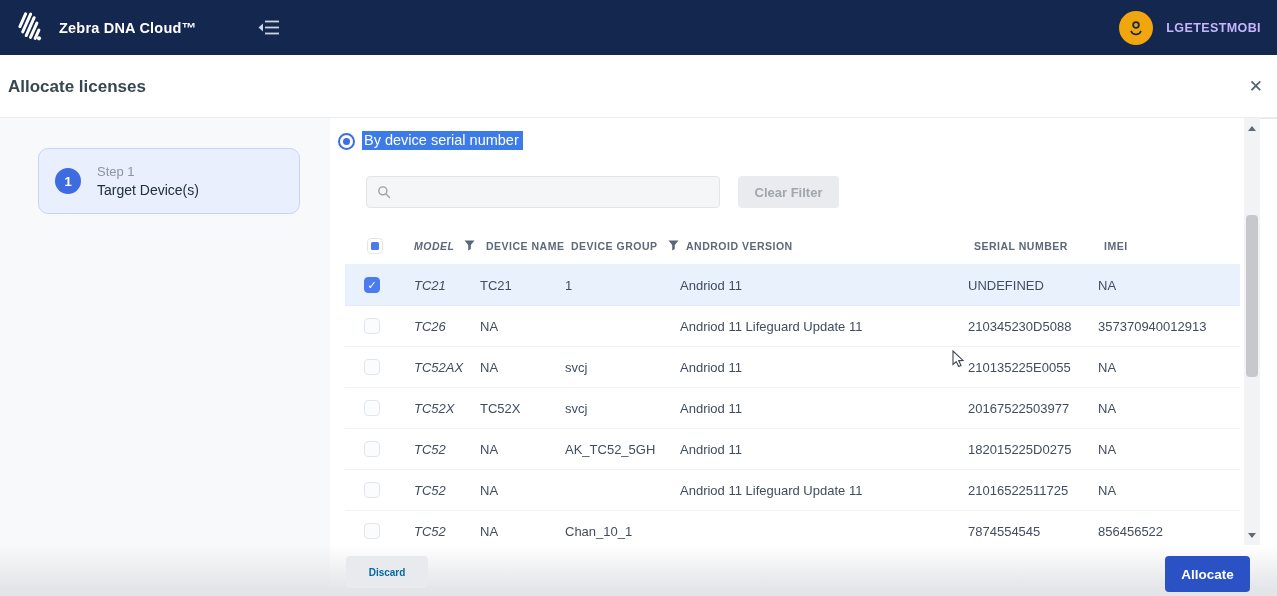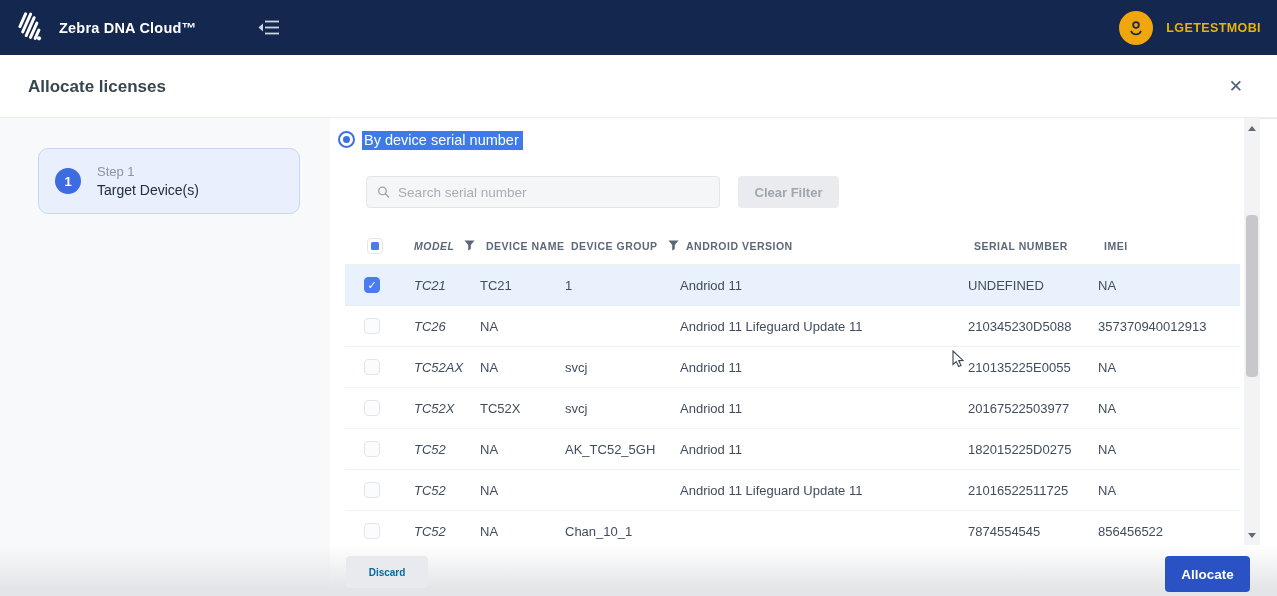--- a/index.html
+++ b/index.html
@@ -8,43 +8,43 @@
 
   
   .navbar { position:absolute; left:0; top:0; right:0; height:55px; background:#14274e;
             display:flex; align-items:center; padding:0 16px;text-align:center; }
   .brand-logo { width:30px; height:32px; margin-right:13px; flex:0 0 auto; }
   .brand-name { color:#fff; font-weight:bold; font-size:14.5px; letter-spacing:.2px; }
   .menu-toggle { margin-left:62px; display:flex; align-items:center; cursor:pointer; }
   .nav-right { margin-left:auto; display:flex; align-items:center; gap:13px; }
   .avatar { width:34px; height:34px; border-radius:50%; background:#f2a60d; display:flex;
             align-items:center; justify-content:center; }
-  .username { color:#eab308; font-weight:bold; font-size:12.5px; letter-spacing:.4px; }
+  .username { color:#c4b5fd; font-weight:bold; font-size:12.5px; letter-spacing:.4px; }
 
   
   .page-header { position:absolute; left:0; top:55px; right:0; height:64px; background:#fff;
-                 border-bottom:1px solid #e5e7e9; display:flex; align-items:center; padding:0 28px; }
+                 border-bottom:1px solid #e5e7e9; display:flex; align-items:center; padding:0 8px; }
   .page-title { font-size:17px; font-weight:600; color:#37474f; }
   .close-x { margin-left:auto; margin-right:6px; color:#4d6076; font-size:17px; cursor:pointer; line-height:1; }
 
   
   .panel-top-line { position:absolute; left:0; top:117px; right:0; height:1px; background:#ededee; }
   .left-panel { position:absolute; left:0; top:118px; width:330px; bottom:0; background:#f8f9fa; }
   .step-card { position:absolute; left:38px; top:30px; width:262px; height:66px; background:#e9effc;
                border:1px solid #c7d6f6; border-radius:10px; display:flex; align-items:center; padding:0 16px; }
   .step-circle { width:26px; height:26px; border-radius:50%; background:#3d6be0; color:#fff;
                  font-size:13px; font-weight:bold; display:flex; align-items:center; justify-content:center;
                  margin-right:16px; flex:0 0 auto; }
   .step-label { font-size:13px; color:#8a94a6; margin-bottom:3px; }
   .step-title { font-size:14px; font-weight:normal; color:#222e3e; }
 
   .content { position:absolute; left:330px; top:118px; width:914px; bottom:51px; background:#fff; overflow:hidden; }
 
   
-  .radio-row { position:absolute; left:8px; top:13px; display:flex; align-items:flex-start; gap:7px; }
+  .radio-row { position:absolute; left:8px; top:13px; display:flex; align-items:flex-end; gap:7px; }
   .radio { width:17px; height:17px; border-radius:50%; border:2px solid #3c6fe3; position:relative; flex:0 0 auto; }
   .radio::after { content:""; position:absolute; left:3px; top:3px; width:7px; height:7px;
                   border-radius:50%; background:#3c6fe3; }
   .radio-label { font-size:14.5px; color:#fff; background:#3d7ce8; padding:1px 4px 2px 2px; }
 
   
   .search-box { position:absolute; left:36px; top:58px; width:354px; height:32px; background:#f5f6f7;
                 border:1px solid #e3e5e8; border-radius:4px; display:flex; align-items:center; padding:0 10px; gap:8px; }
   .search-box input { border:none; outline:none; background:transparent; font-size:13.5px; color:#424c5c;
                       font-family:inherit; width:100%; }
@@ -151,21 +151,20 @@
   <div class="radio-row">
     <span class="radio"></span>
     <span class="radio-label">By device serial number</span>
   </div>
 
   <div class="search-box">
     <svg width="14" height="14" viewBox="0 0 16 16" fill="none" stroke="#9aa2ab" stroke-width="1.6" stroke-linecap="round">
       <circle cx="6.7" cy="6.7" r="4.6"></circle>
       <line x1="10.4" y1="10.4" x2="14.2" y2="14.2"></line>
     </svg>
-    <input value="" placeholder="Search serial number" style="">
   </div>
   <button class="clear-filter">Clear Filter</button>
 
   <div class="table">
     <div class="thead">
       <div class="th th-check">
         <span class="cb cb-ind"></span>
       </div>
       <div class="th th-model">
         <span>MODEL</span>

